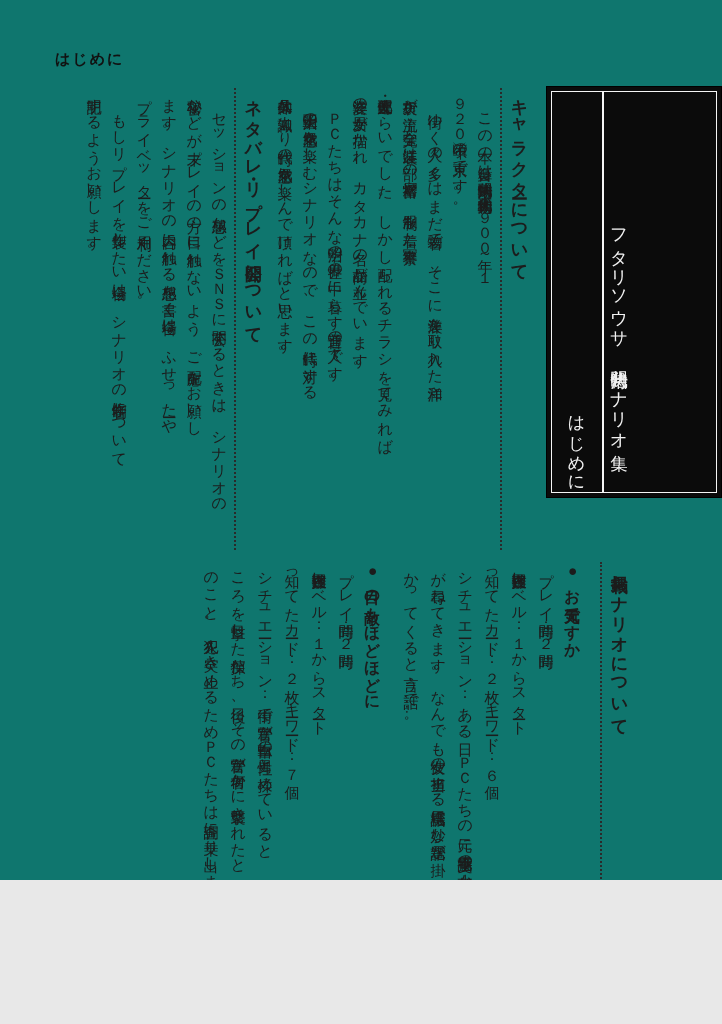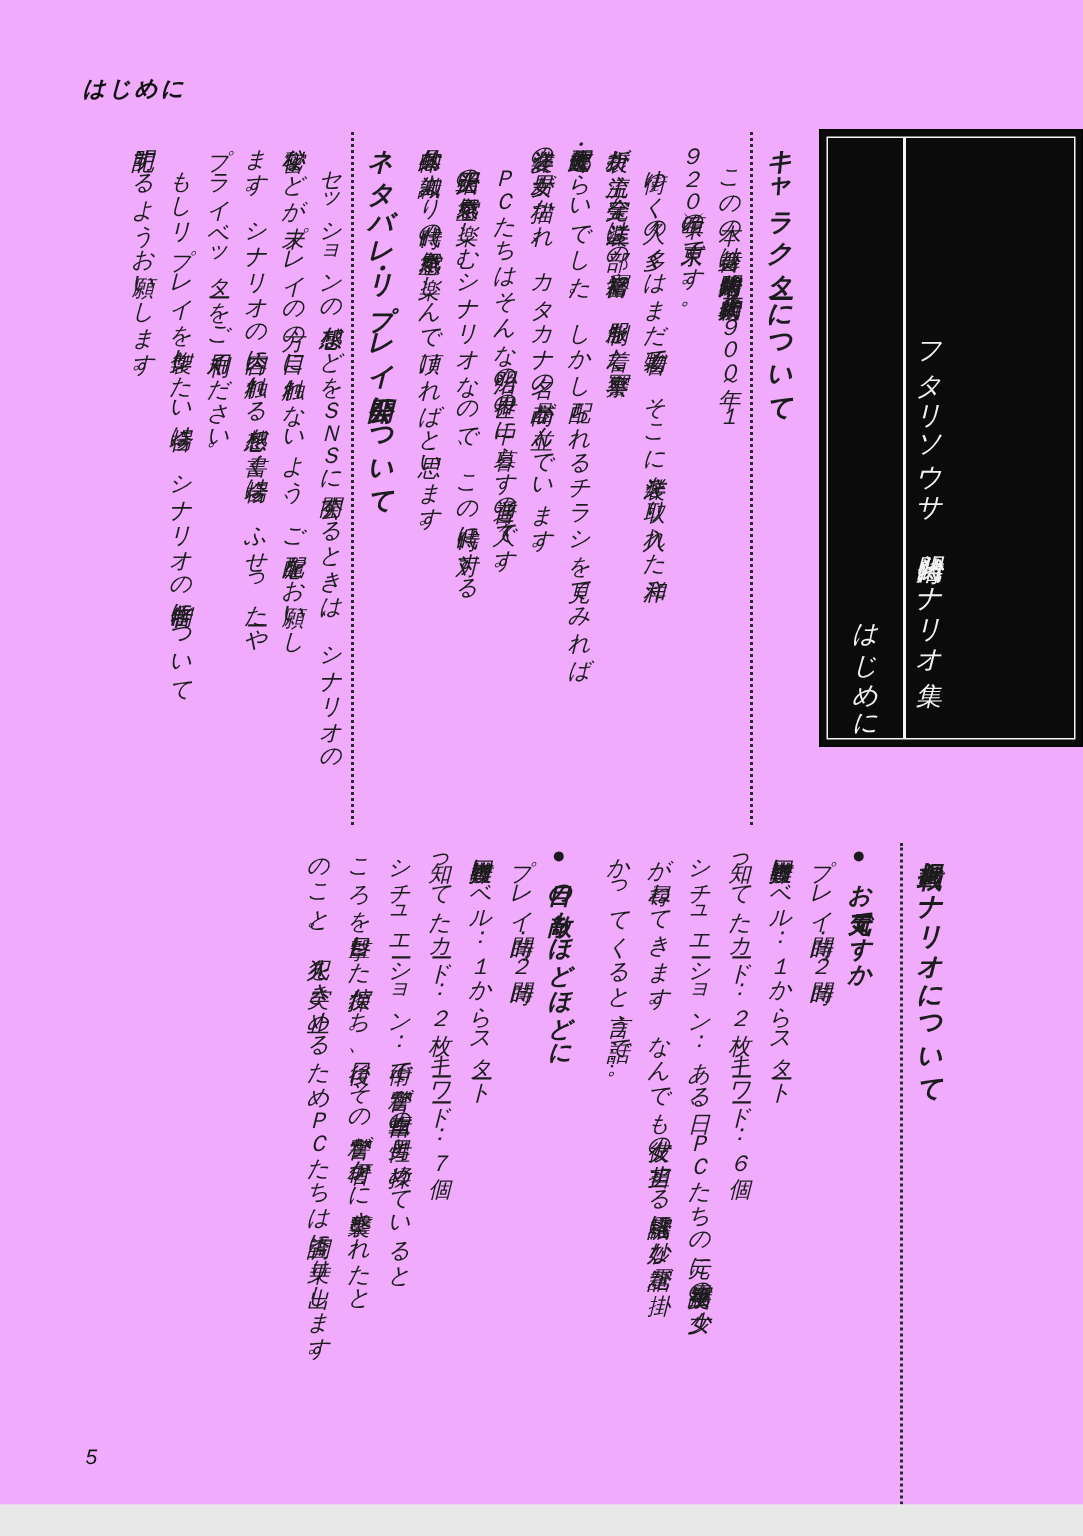--- a/index.html
+++ b/index.html
@@ -1,24 +1,23 @@
 <!DOCTYPE html>
 <html lang="ja"><head>
 <meta charset="utf-8">
 <style>
   * { margin:0; padding:0; box-sizing:border-box; }
   html,body { background:#e8e8e8; }
   .page {
     position:relative;
-    width:722px; height:1003px;
-    background:#f0abfc;
+    width:722px; height:880px;
+    background:#0f766e;
     overflow:hidden;
     font-family:"Liberation Serif","DejaVu Serif",serif;
     color:#1c1c1c;
-    font-style:italic;
   }
 
   
   .hajimeni-header {
     position:absolute; left:55px; top:50px;
     font-family:"Liberation Sans","DejaVu Sans",sans-serif;
     font-weight:bold; font-size:15px; letter-spacing:2px;
     color:#111;
   }
 

